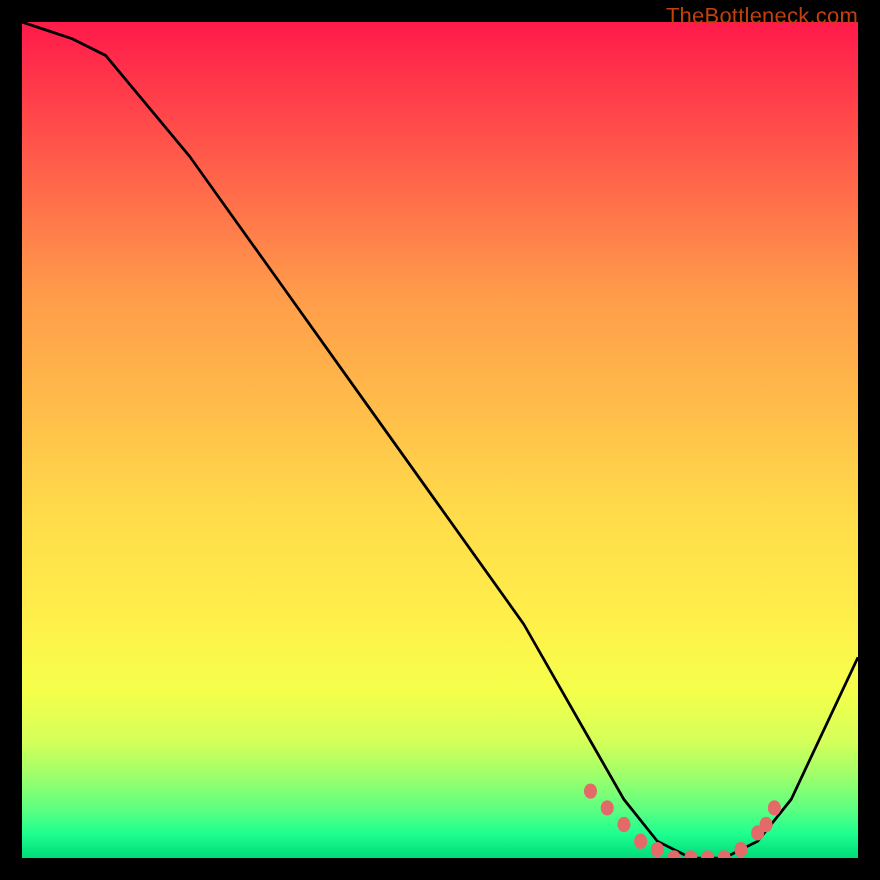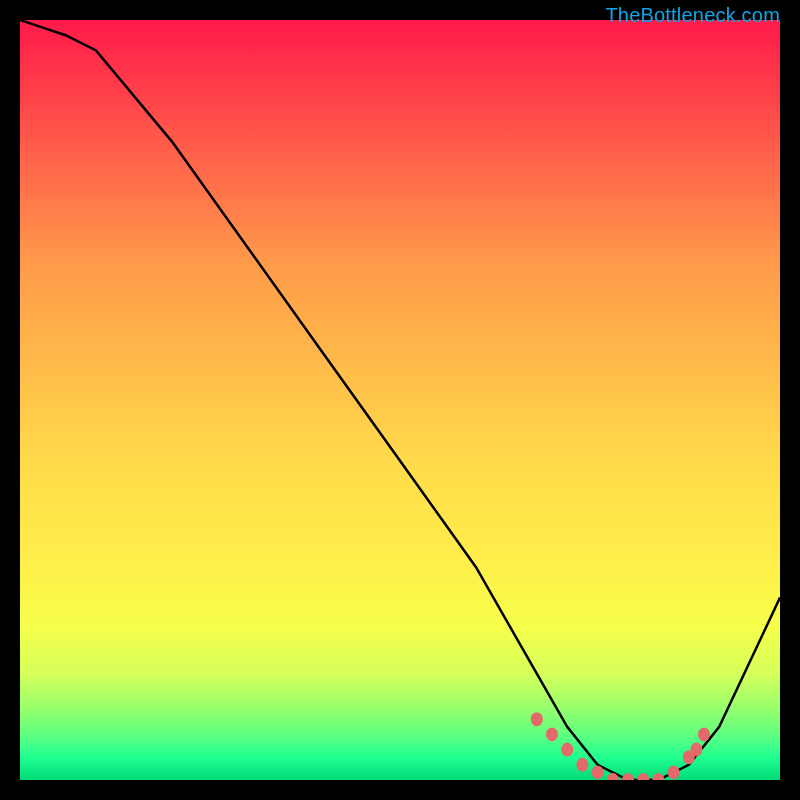--- a/index.html
+++ b/index.html
@@ -43,21 +43,21 @@
       #20ff90 97%,
       #00db78 100%
     );
     overflow: hidden;
   }
   .watermark {
     position: absolute;
     top: 4px;
     right: 20px;
     font-size: 20px;
-    color: #0ea5e9;
+    color: #c2410c;
     font-weight: 500;
     letter-spacing: 0.2px;
   }
   svg.curve {
     position: absolute;
     left: 0;
     top: 0;
     width: 760px;
     height: 760px;
   }

